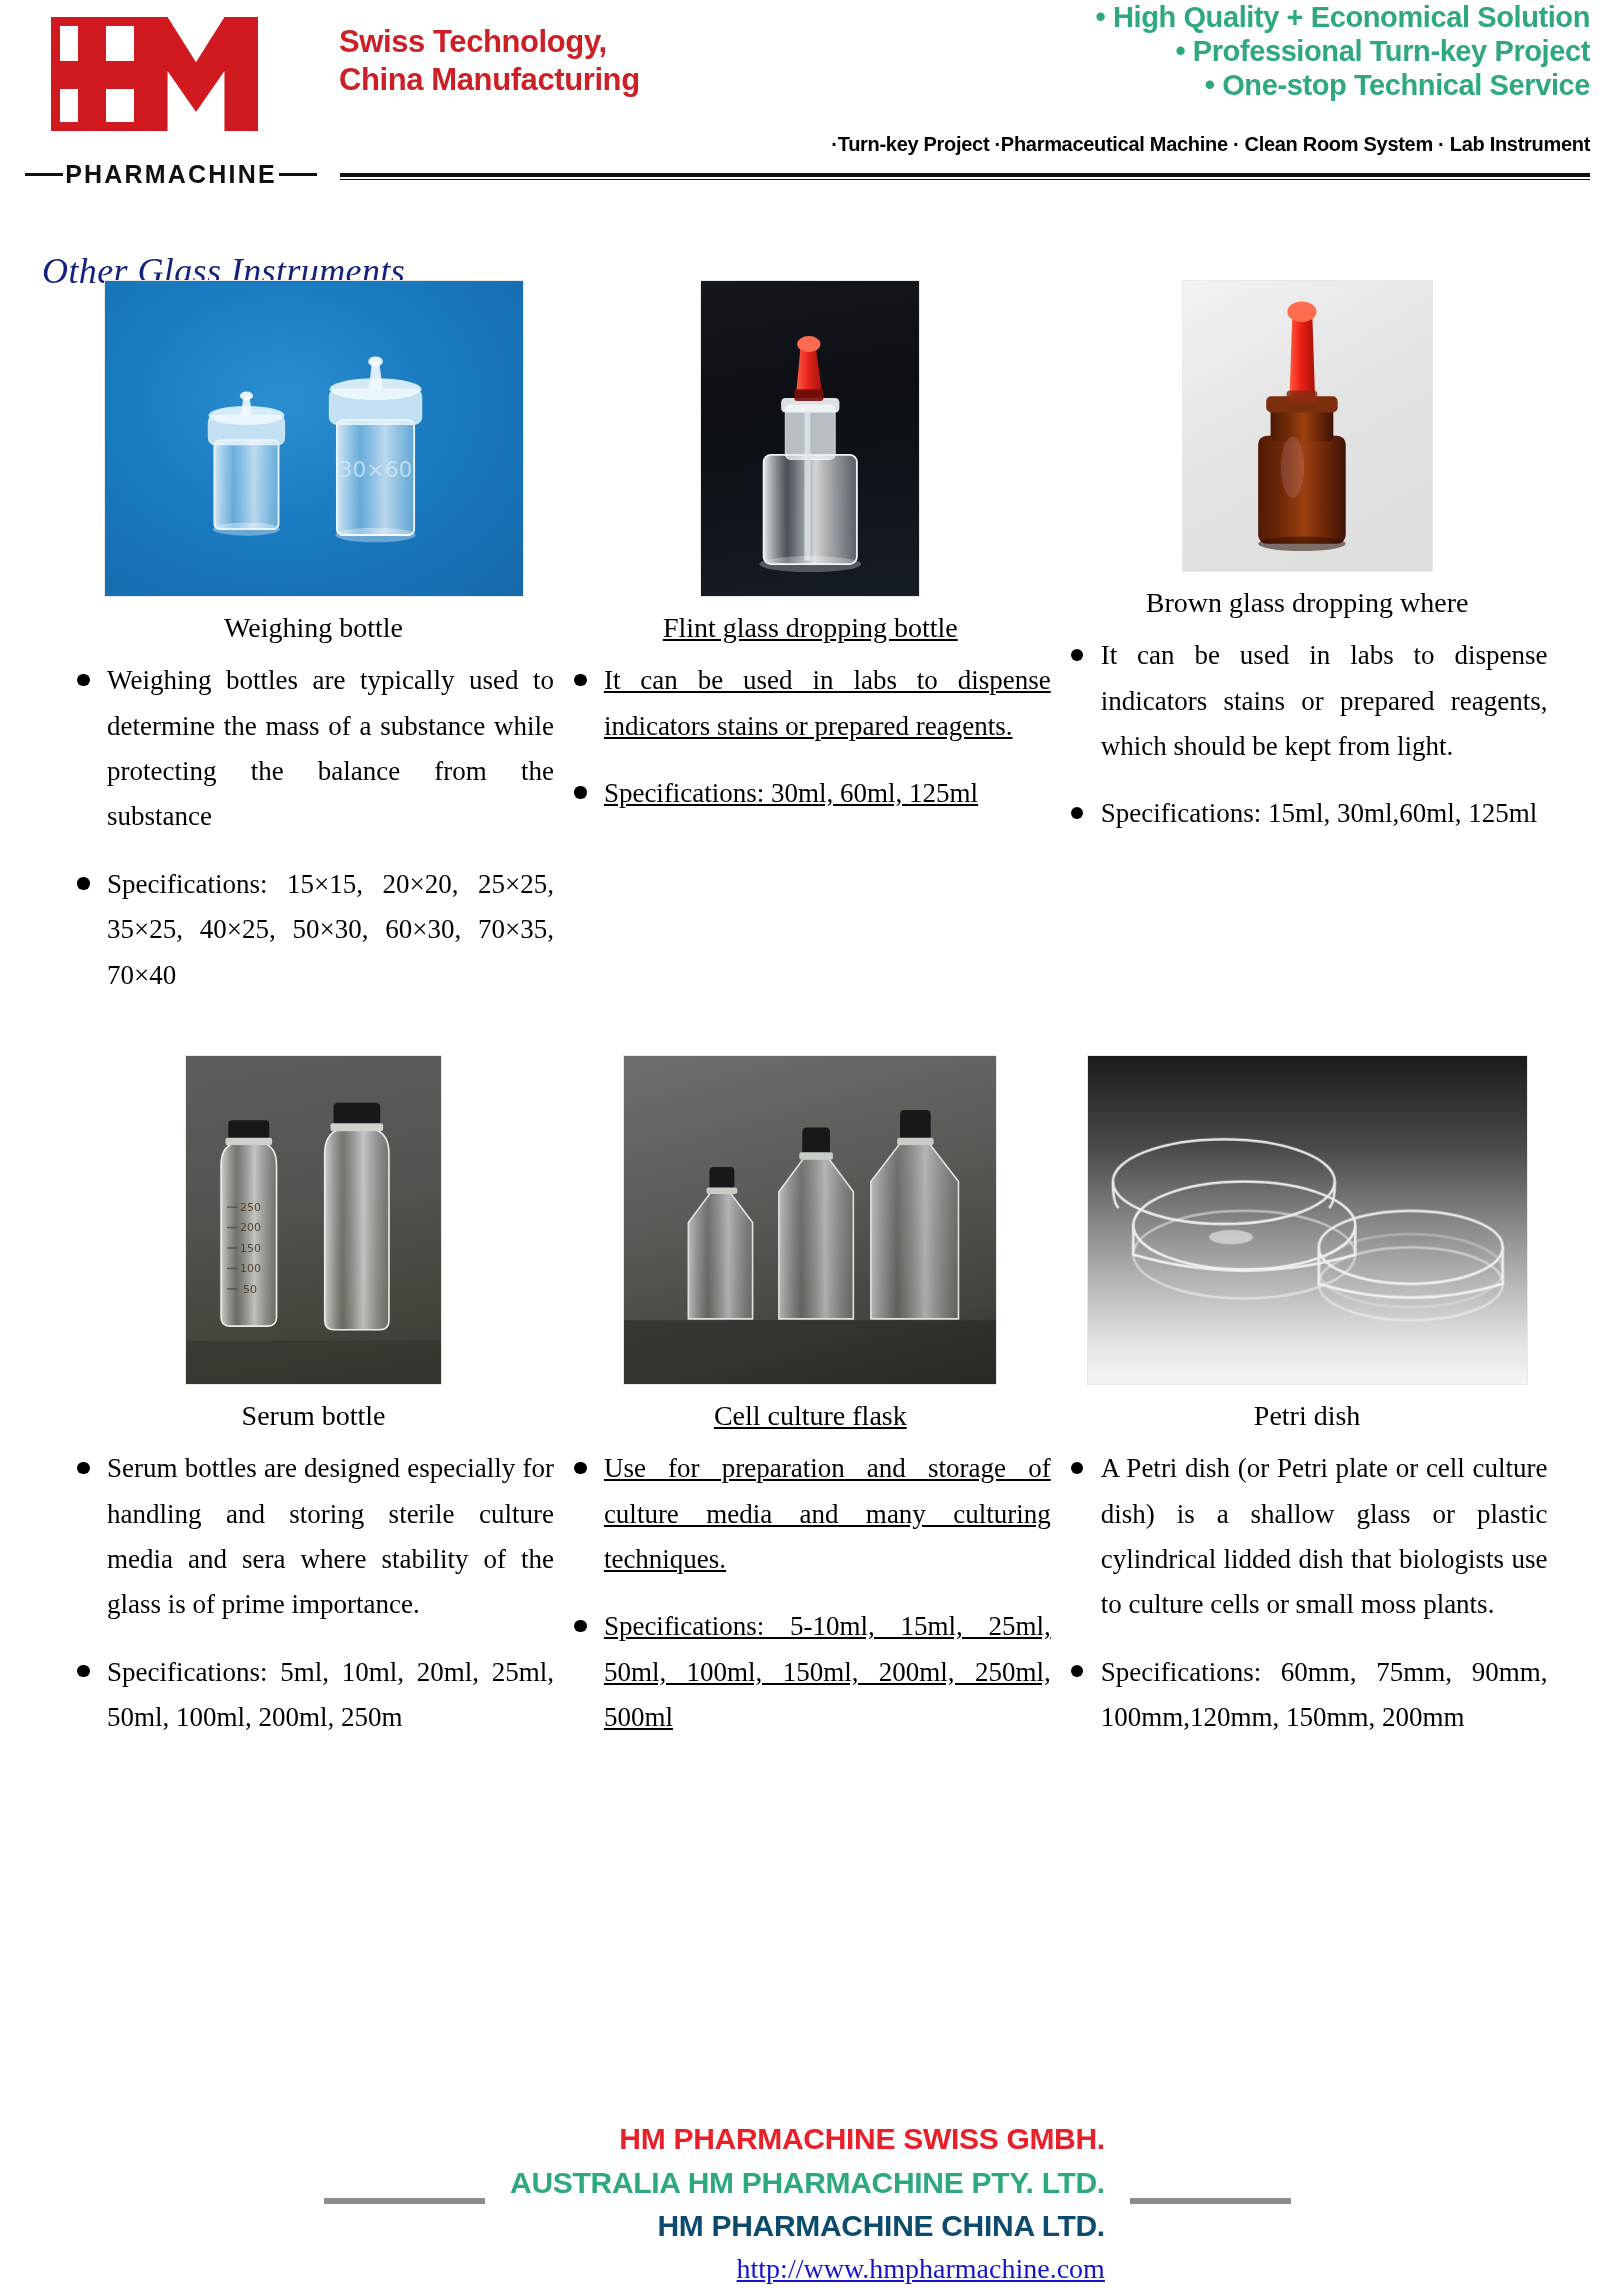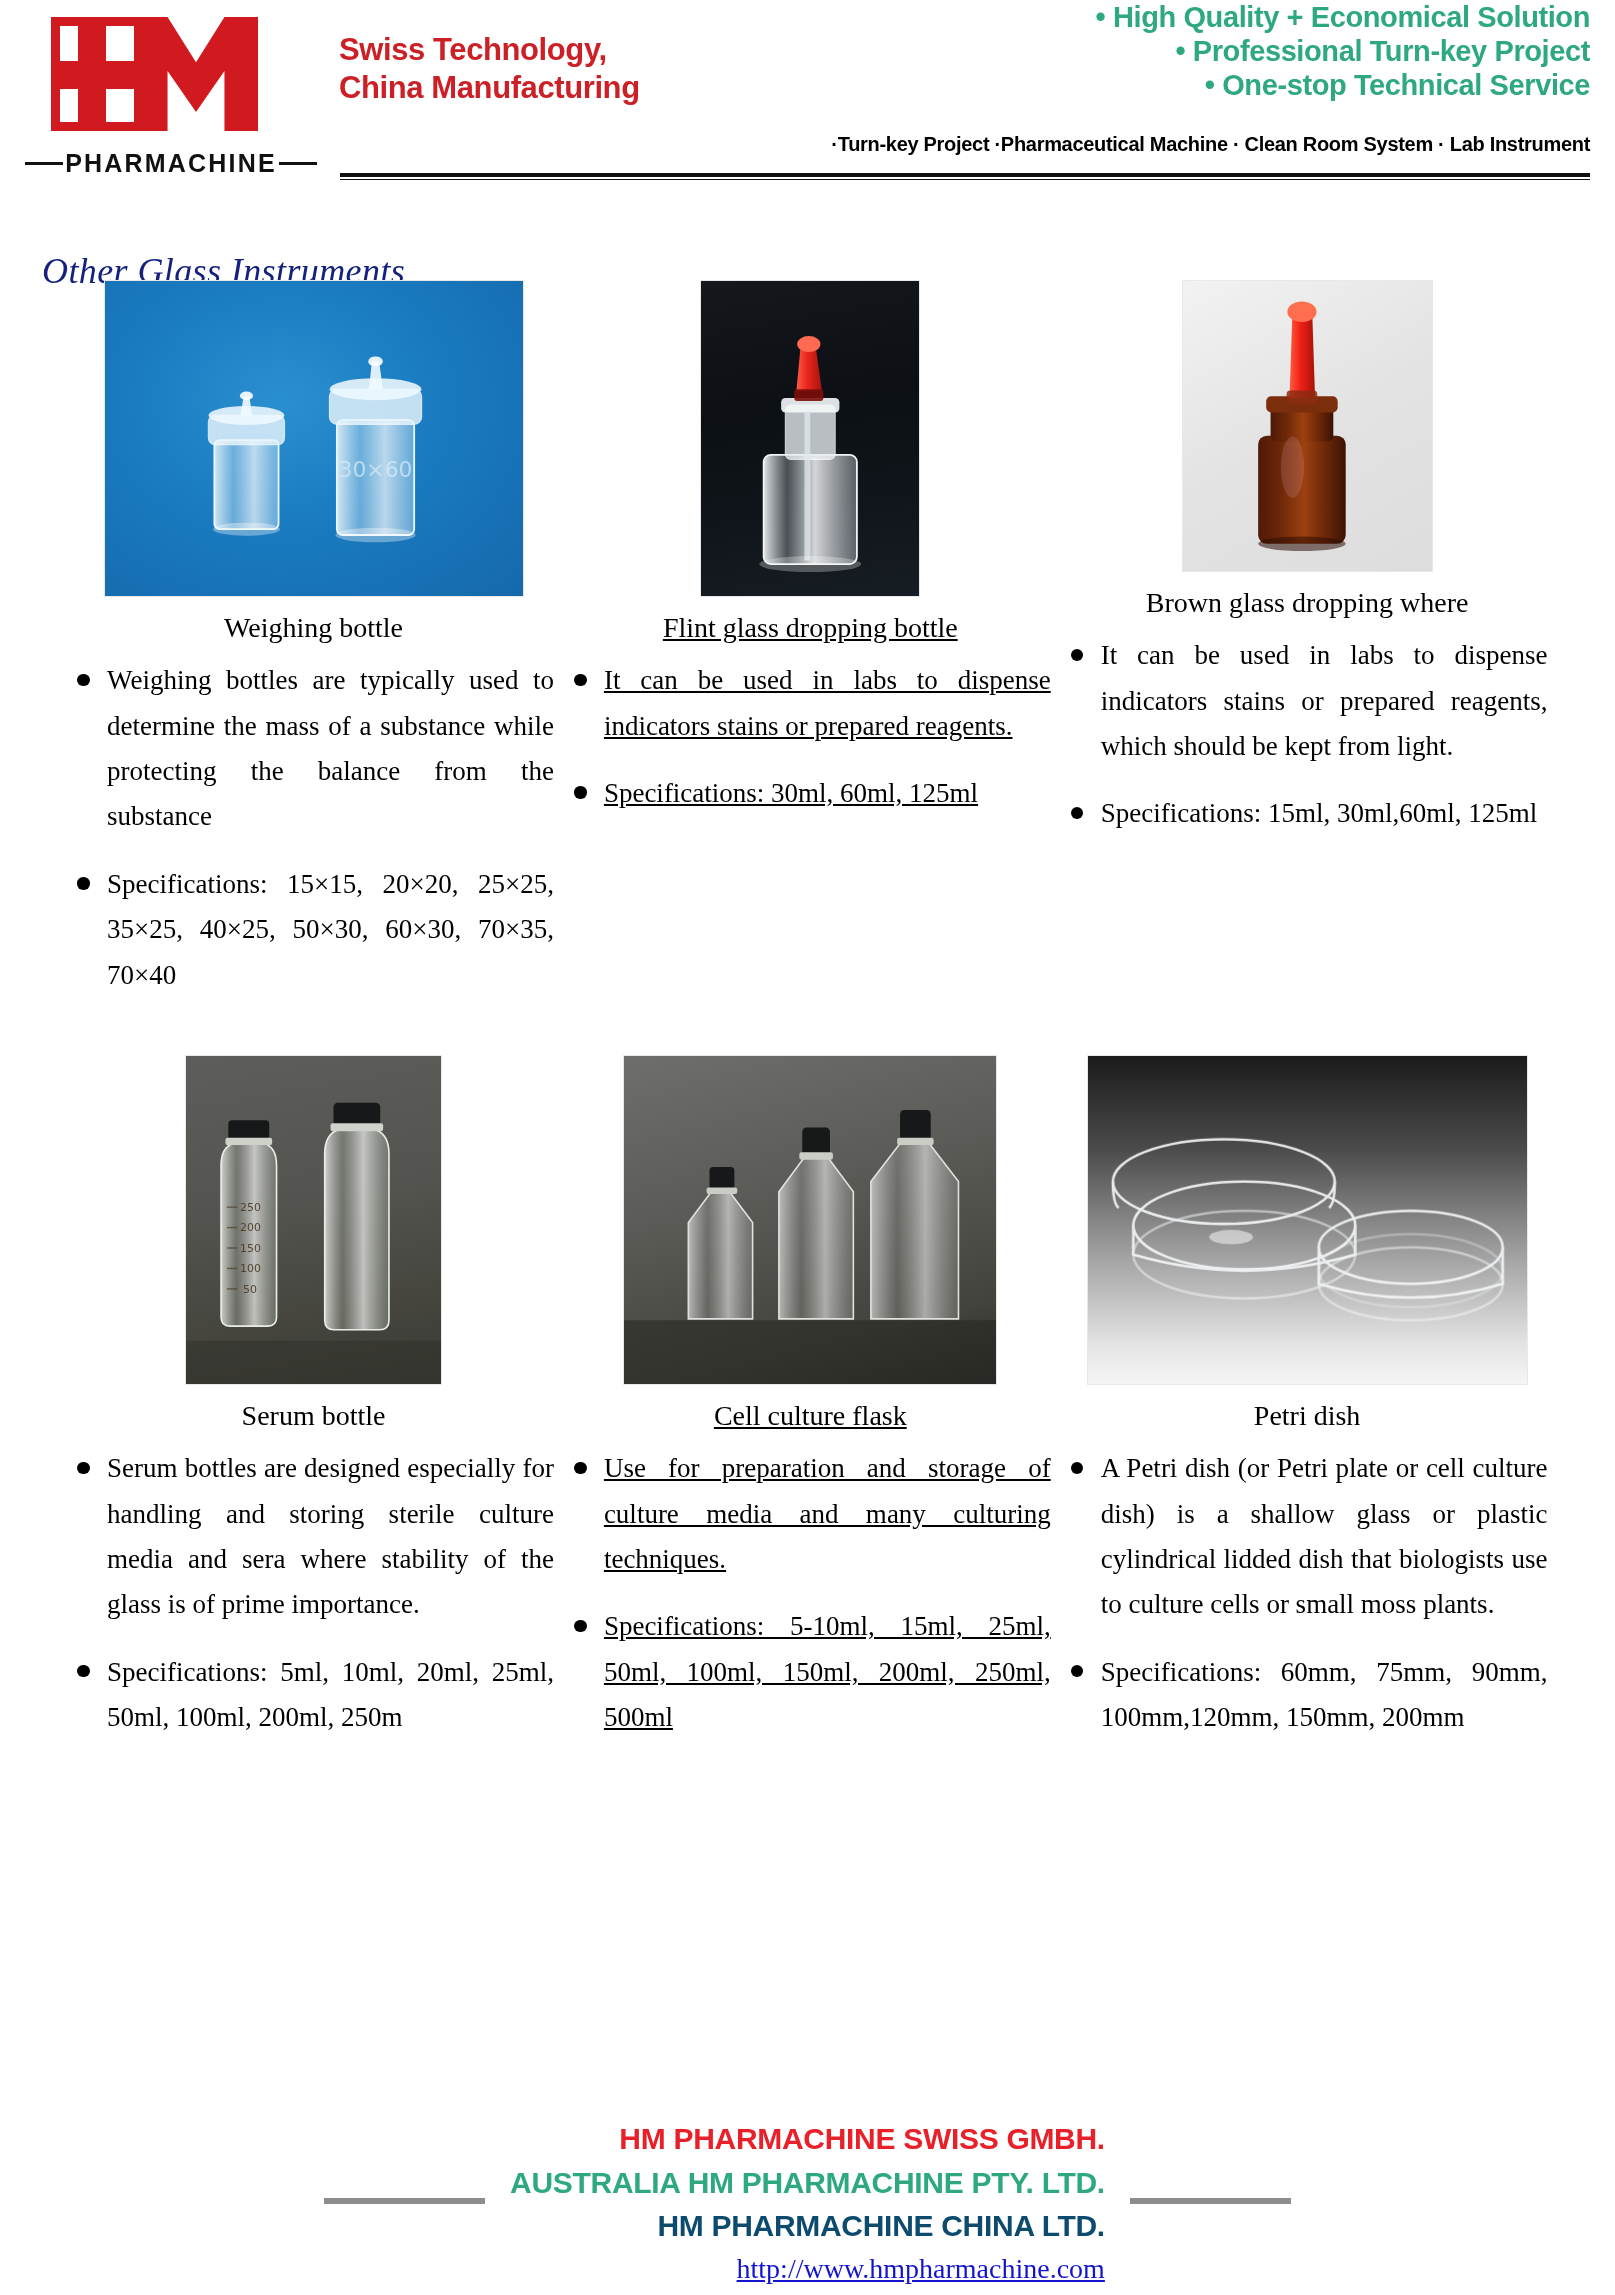--- a/index.html
+++ b/index.html
@@ -68,41 +68,41 @@
     left: 109px;
     top: 7.3px;
     width: 124px;
     height: 114px;
   }
   .logo-m svg { display:block; }
   .logo-word {
     display: flex;
     align-items: center;
     gap: 2px;
-    margin-top: 6px;
+    margin-top: 17px;
     width: 292px;
   }
   .logo-dash {
     height: 3.6px;
     background: #111;
     flex: 1 1 auto;
     min-width: 19px;
   }
   .logo-text {
     font-family: "Liberation Sans", "DejaVu Sans", sans-serif;
     font-weight: bold;
     font-size: 25px;
     letter-spacing: 2.2px;
     color: #111111;
     white-space: nowrap;
   }
 
   .slogan-red {
     flex: 0 0 409px;
-    padding-top: 31px;
+    padding-top: 23px;
     font-family: "Liberation Sans", "DejaVu Sans", sans-serif;
     font-weight: bold;
     font-size: 31px;
     line-height: 1.22;
     color: #CC2026;
     letter-spacing: -0.4px;
   }
   .slogan-green {
     flex: 1 1 auto;
     padding-top: 0;

